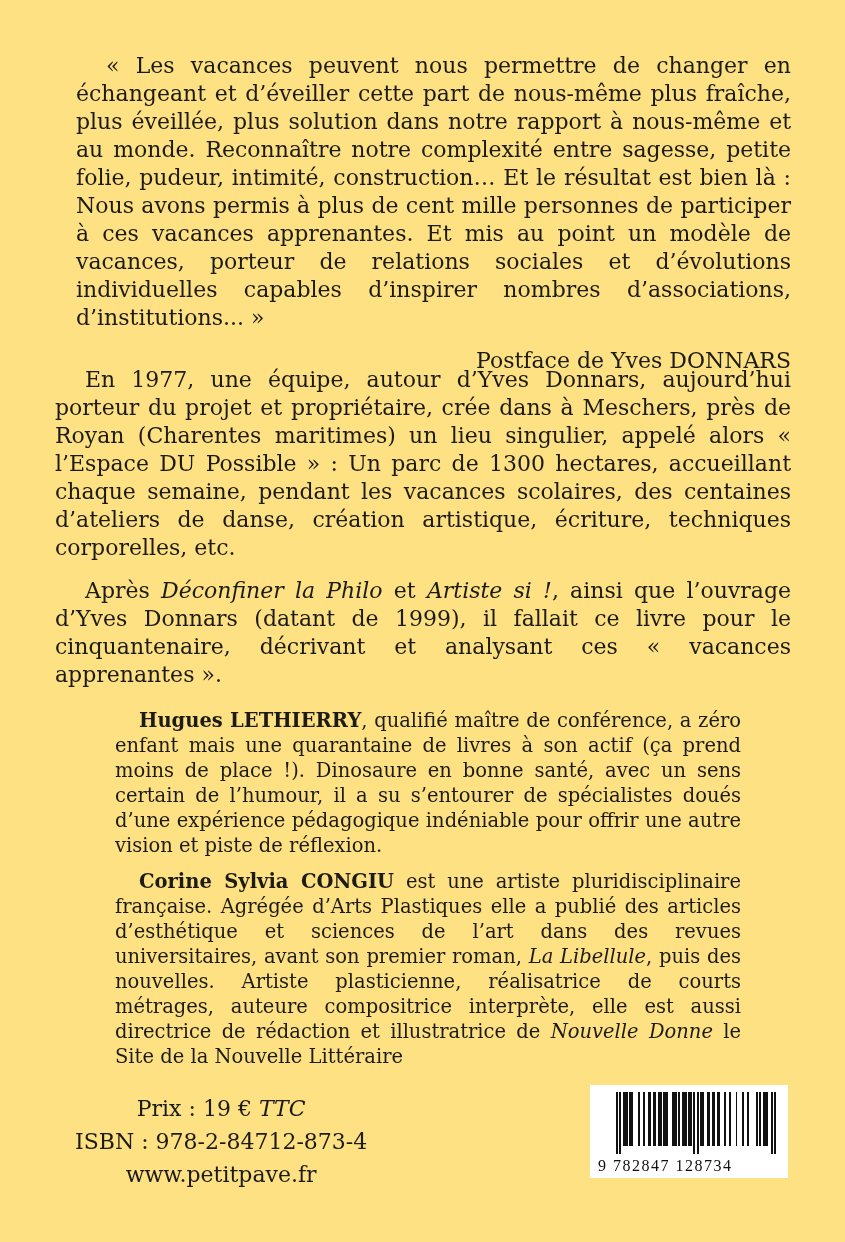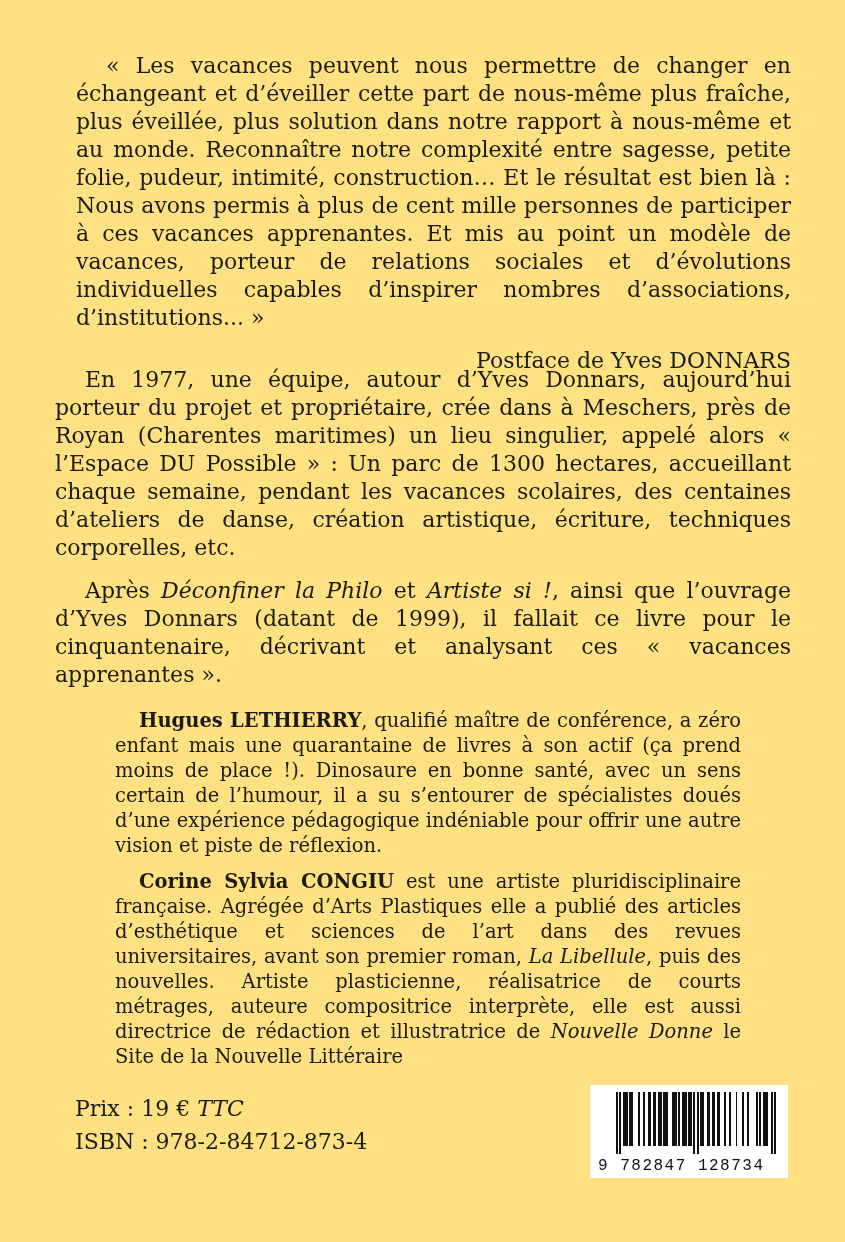--- a/index.html
+++ b/index.html
@@ -12,21 +12,21 @@
     background: #FDE182;
     color: #1d1b16;
     font-family: "DejaVu Serif", serif;
     overflow: hidden;
   }
   .cover {
     position: relative;
     width: 845px;
     height: 1242px;
   }
-  p { margin: 0; }
+  p { margin: 0; text-align: center; }
 
   .quote-section {
     position: absolute;
     top: 52px;
     left: 55px;
     width: 736px;
   }
   .quote-text {
     font-size: 22px;
     line-height: 28px;
@@ -94,21 +94,21 @@
   .barcode-bars {
     position: absolute;
     left: 26px;
     top: 7px;
   }
   .barcode-digits {
     position: absolute;
     left: 8px;
     bottom: 3px;
     width: 184px;
-    font-family: Liberation Mono, monospace;
+    font-family: Liberation Serif, serif;
     font-size: 16px;
     letter-spacing: 1.5px;
     color: #111;
     white-space: nowrap;
   }
 </style>
 </head>
 <body>
 
 <div class="cover">
@@ -124,20 +124,21 @@
   </div>
 
   <div class="authors-section">
     <p><span class="seg-bold">Hugues LETHIERRY</span><span>, qualifié maître de conférence, a zéro enfant mais une quarantaine de livres à son actif (ça prend moins de place !). Dinosaure en bonne santé, avec un sens certain de l’humour, il a su s’entourer de spécialistes doués d’une expérience pédagogique indéniable pour offrir une autre vision et piste de réflexion.</span></p>
     <p><span class="seg-bold">Corine Sylvia CONGIU</span><span> est une artiste pluridisciplinaire française. Agrégée d’Arts Plastiques elle a publié des articles d’esthétique et sciences de l’art dans des revues universitaires, avant son premier roman, </span><span class="seg-italic">La Libellule</span><span>, puis des nouvelles. Artiste plasticienne, réalisatrice de courts métrages, auteure compositrice interprète, elle est aussi directrice de rédaction et illustratrice de </span><span class="seg-italic">Nouvelle Donne</span><span> le Site de la Nouvelle Littéraire</span></p>
   </div>
 
   <div class="footer-info">
     <p><span>Prix : 19 € </span><span class="seg-italic">TTC</span></p>
     <p>ISBN : 978-2-84712-873-4</p>
+    <p>www.petitpave.fr</p>
   </div>
 
   <div class="barcode-box">
     <svg class="barcode-bars" width="160" height="64" id="barcode-svg" shape-rendering="crispEdges">
         <rect x="0.00" y="0" width="1.73" height="62" fill="#111"></rect>
         <rect x="3.37" y="0" width="1.73" height="62" fill="#111"></rect>
         <rect x="6.74" y="0" width="1.73" height="54" fill="#111"></rect>
         <rect x="8.42" y="0" width="1.73" height="54" fill="#111"></rect>
         <rect x="10.11" y="0" width="1.73" height="54" fill="#111"></rect>
         <rect x="13.47" y="0" width="1.73" height="54" fill="#111"></rect>

